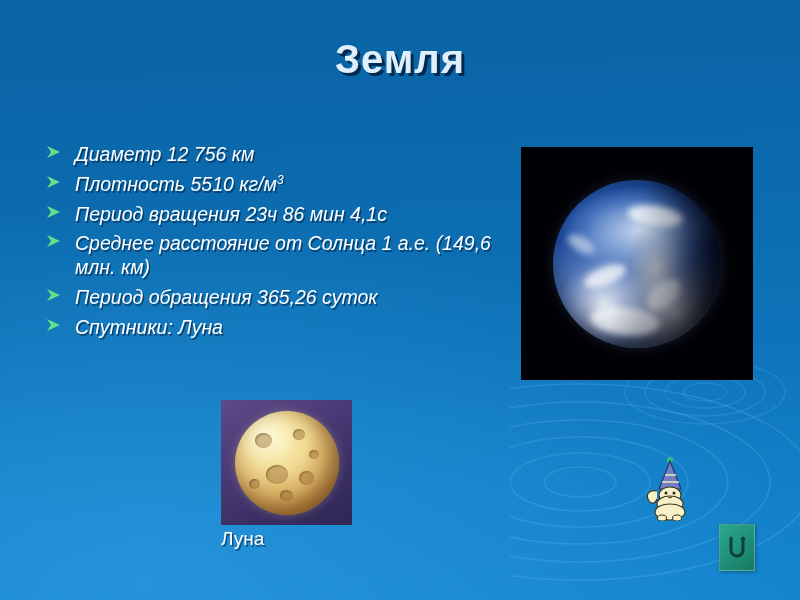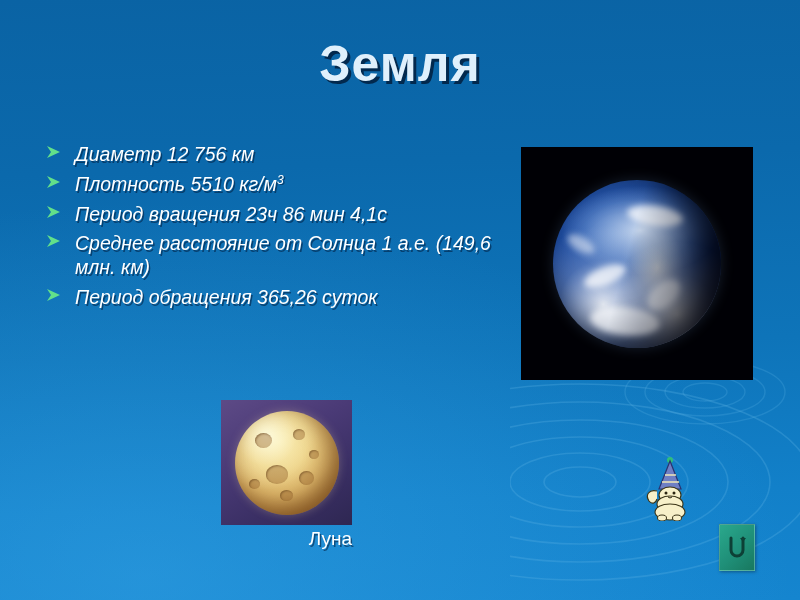--- a/index.html
+++ b/index.html
@@ -36,21 +36,21 @@
   .ripple-set-b { right: 10px;  bottom: 150px; width: 180px; height: 110px; opacity: .40; }
   .ripples svg { width: 100%; height: 100%; display: block; }
 
   
   #title {
     position: absolute;
     top: 38px;
     left: 0;
     width: 800px;
     text-align: center;
-    font-size: 50px;
+    font-size: 40px;
     font-weight: bold;
     letter-spacing: 1px;
     color: #dff0fc;
     text-shadow: 3px 3px 0 rgba(0,24,52,0.78);
     line-height: 1.05;
   }
 
   
   #facts {
     position: absolute;
@@ -158,21 +158,21 @@
     position: absolute;
     border-radius: 50%;
     background: rgba(150,100,45,0.42);
     box-shadow: inset 1px 1px 2px rgba(90,55,20,0.5);
   }
   #moon-caption {
     position: absolute;
     left: 221px;
     top: 528px;
     width: 131px;
-    text-align: right;
+    text-align: left;
     font-size: 19px;
     color: #ffffff;
     text-shadow: 1.5px 1.5px 0 rgba(0,26,56,0.55);
   }
 
   
   #mascot {
     position: absolute;
     left: 643px;
     top: 455px;
@@ -270,20 +270,28 @@
     <li>
       <span class="marker">
         <svg viewBox="0 0 16 14" aria-hidden="true">
             <path d="M1 1 L14 7 L1 13 L5 7 Z" fill="#62e08a"></path>
           </svg>
       </span>
       <span>Период обращения 365,26 суток</span>
     </li>
 
 
+    <li>
+      <span class="marker">
+        <svg viewBox="0 0 16 14" aria-hidden="true">
+            <path d="M1 1 L14 7 L1 13 L5 7 Z" fill="#62e08a"></path>
+          </svg>
+      </span>
+      <span>Спутники: Луна</span>
+    </li>
 
   </ul>
 
   <div id="earth-figure">
     <div class="sky"></div>
     <div class="globe">
       <div class="cloud" style="left:18%;top:52%;width:44px;height:18px;transform:rotate(-22deg);"></div>
       <div class="cloud" style="left:44%;top:16%;width:56px;height:20px;transform:rotate(8deg);"></div>
       <div class="cloud" style="left:22%;top:76%;width:70px;height:28px;transform:rotate(6deg);opacity:.9;"></div>
       <div class="cloud" style="left:55%;top:62%;width:38px;height:22px;transform:rotate(-40deg);opacity:.8;"></div>

